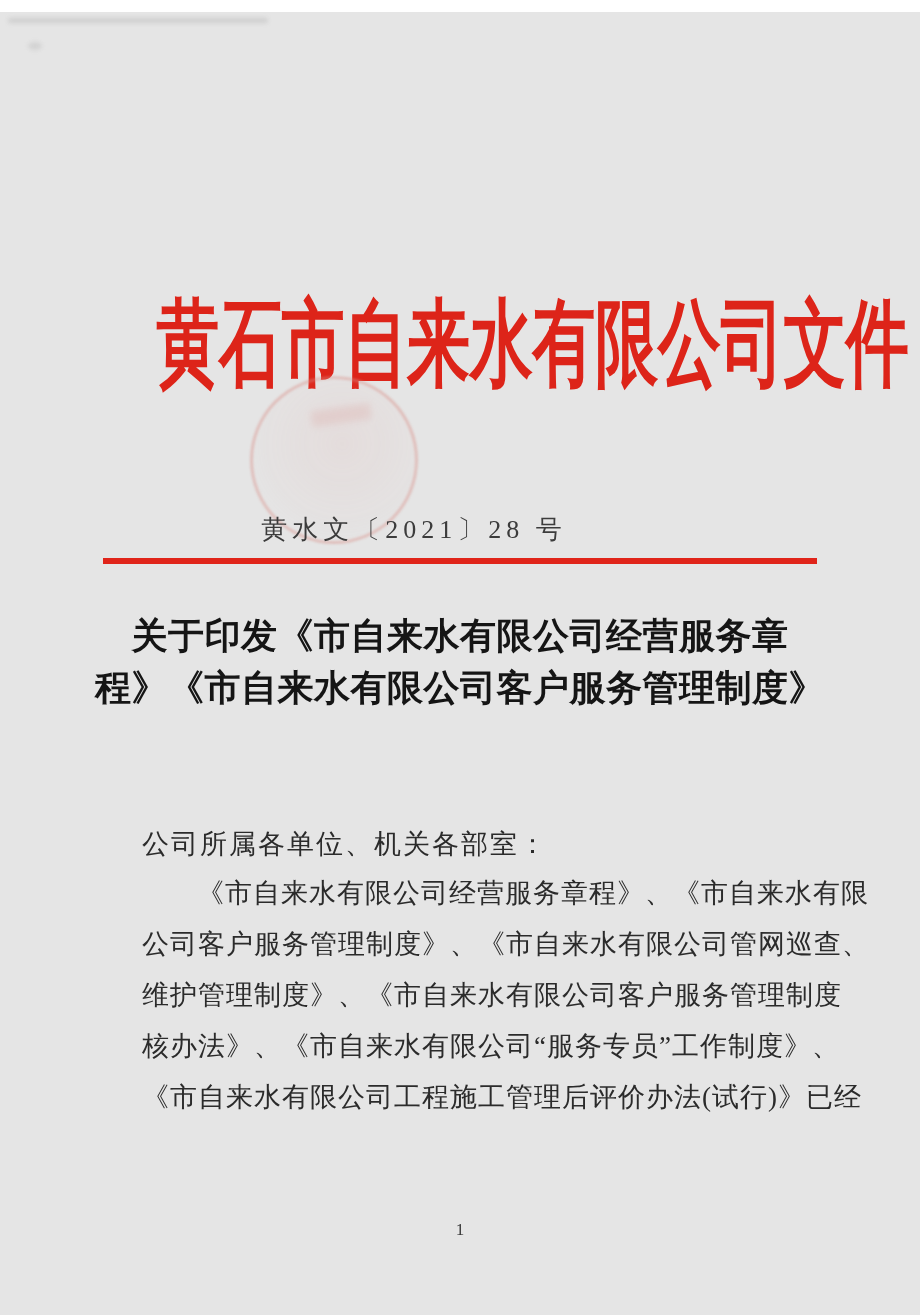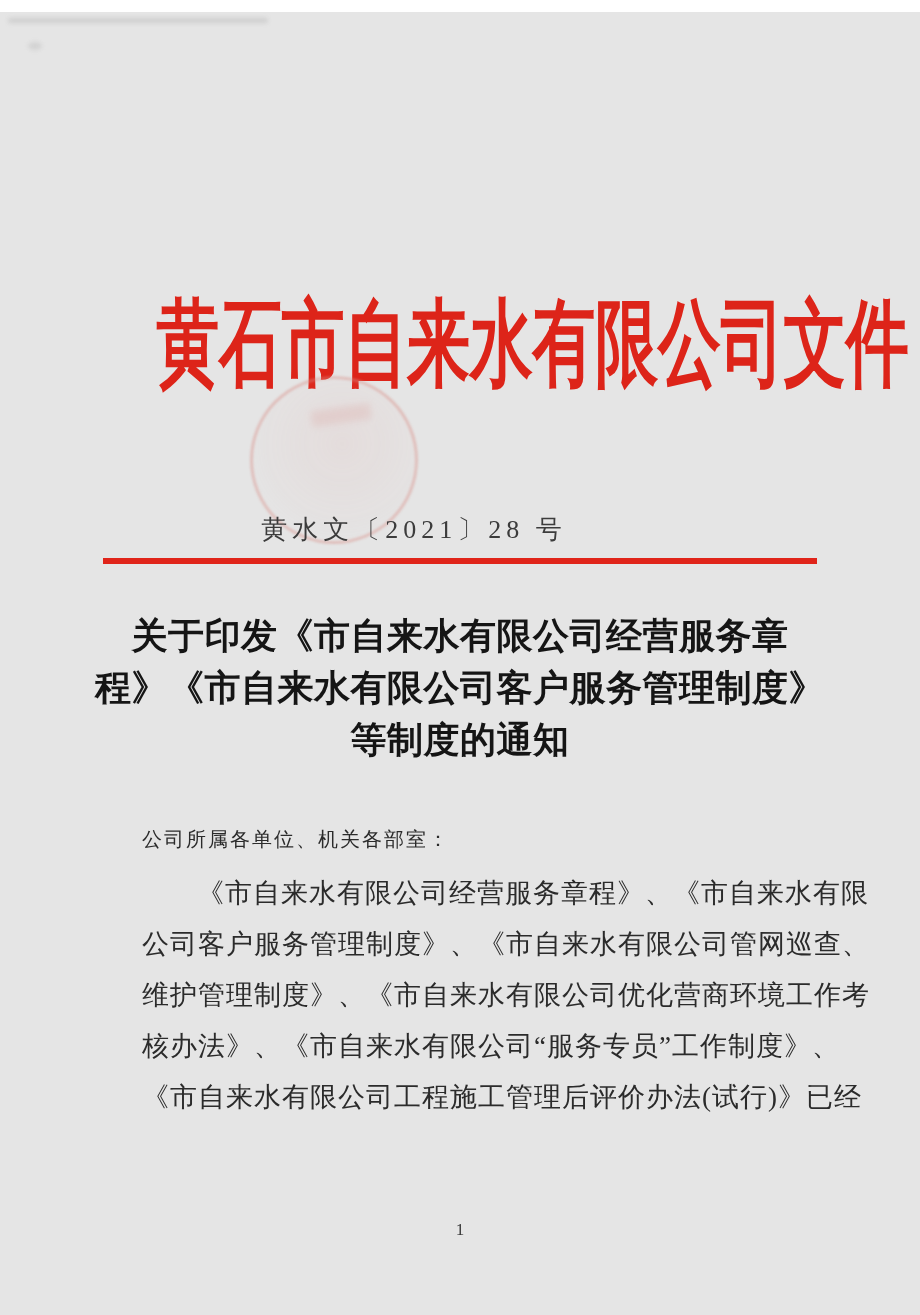--- a/index.html
+++ b/index.html
@@ -102,21 +102,21 @@
     font-weight: bold;
     line-height: 52px;
     color: #151515;
     letter-spacing: 0.5px;
     font-family: "Liberation Serif", "DejaVu Serif", serif;
   }
 
   .salutation {
     position: absolute;
     top: 814px; left: 142px;
-    font-size: 20px;
+    font-size: 27px;
     letter-spacing: 2px;
     color: var(--text-black);
   }
 
   .body-block {
     position: absolute;
     top: 868px; left: 142px;
     width: 690px;
     color: var(--text-black);
   }
@@ -150,28 +150,27 @@
 
   <div class="seal-stamp"></div>
 
   <div class="doc-number">黄水文〔2021〕28 号</div>
 
   <div class="red-rule"></div>
 
   <div class="doc-title">
     <div>关于印发《市自来水有限公司经营服务章</div>
     <div>程》《市自来水有限公司客户服务管理制度》</div>
-    <div>等制度的通知</div>
   </div>
 
   <div class="salutation">公司所属各单位、机关各部室：</div>
 
   <div class="body-block">
     <div class="body-line indent">《市自来水有限公司经营服务章程》、《市自来水有限</div>
     <div class="body-line">公司客户服务管理制度》、《市自来水有限公司管网巡查、</div>
-    <div class="body-line">维护管理制度》、《市自来水有限公司优化营商环境工作考</div>
+    <div class="body-line">维护管理制度》、《市自来水有限公司客户服务管理制度</div>
     <div class="body-line">核办法》、《市自来水有限公司“服务专员”工作制度》、</div>
     <div class="body-line">《市自来水有限公司工程施工管理后评价办法(试行)》已经</div>
   </div>
 
   <div class="page-number">1</div>
 
 </div>
 
 </body></html>

